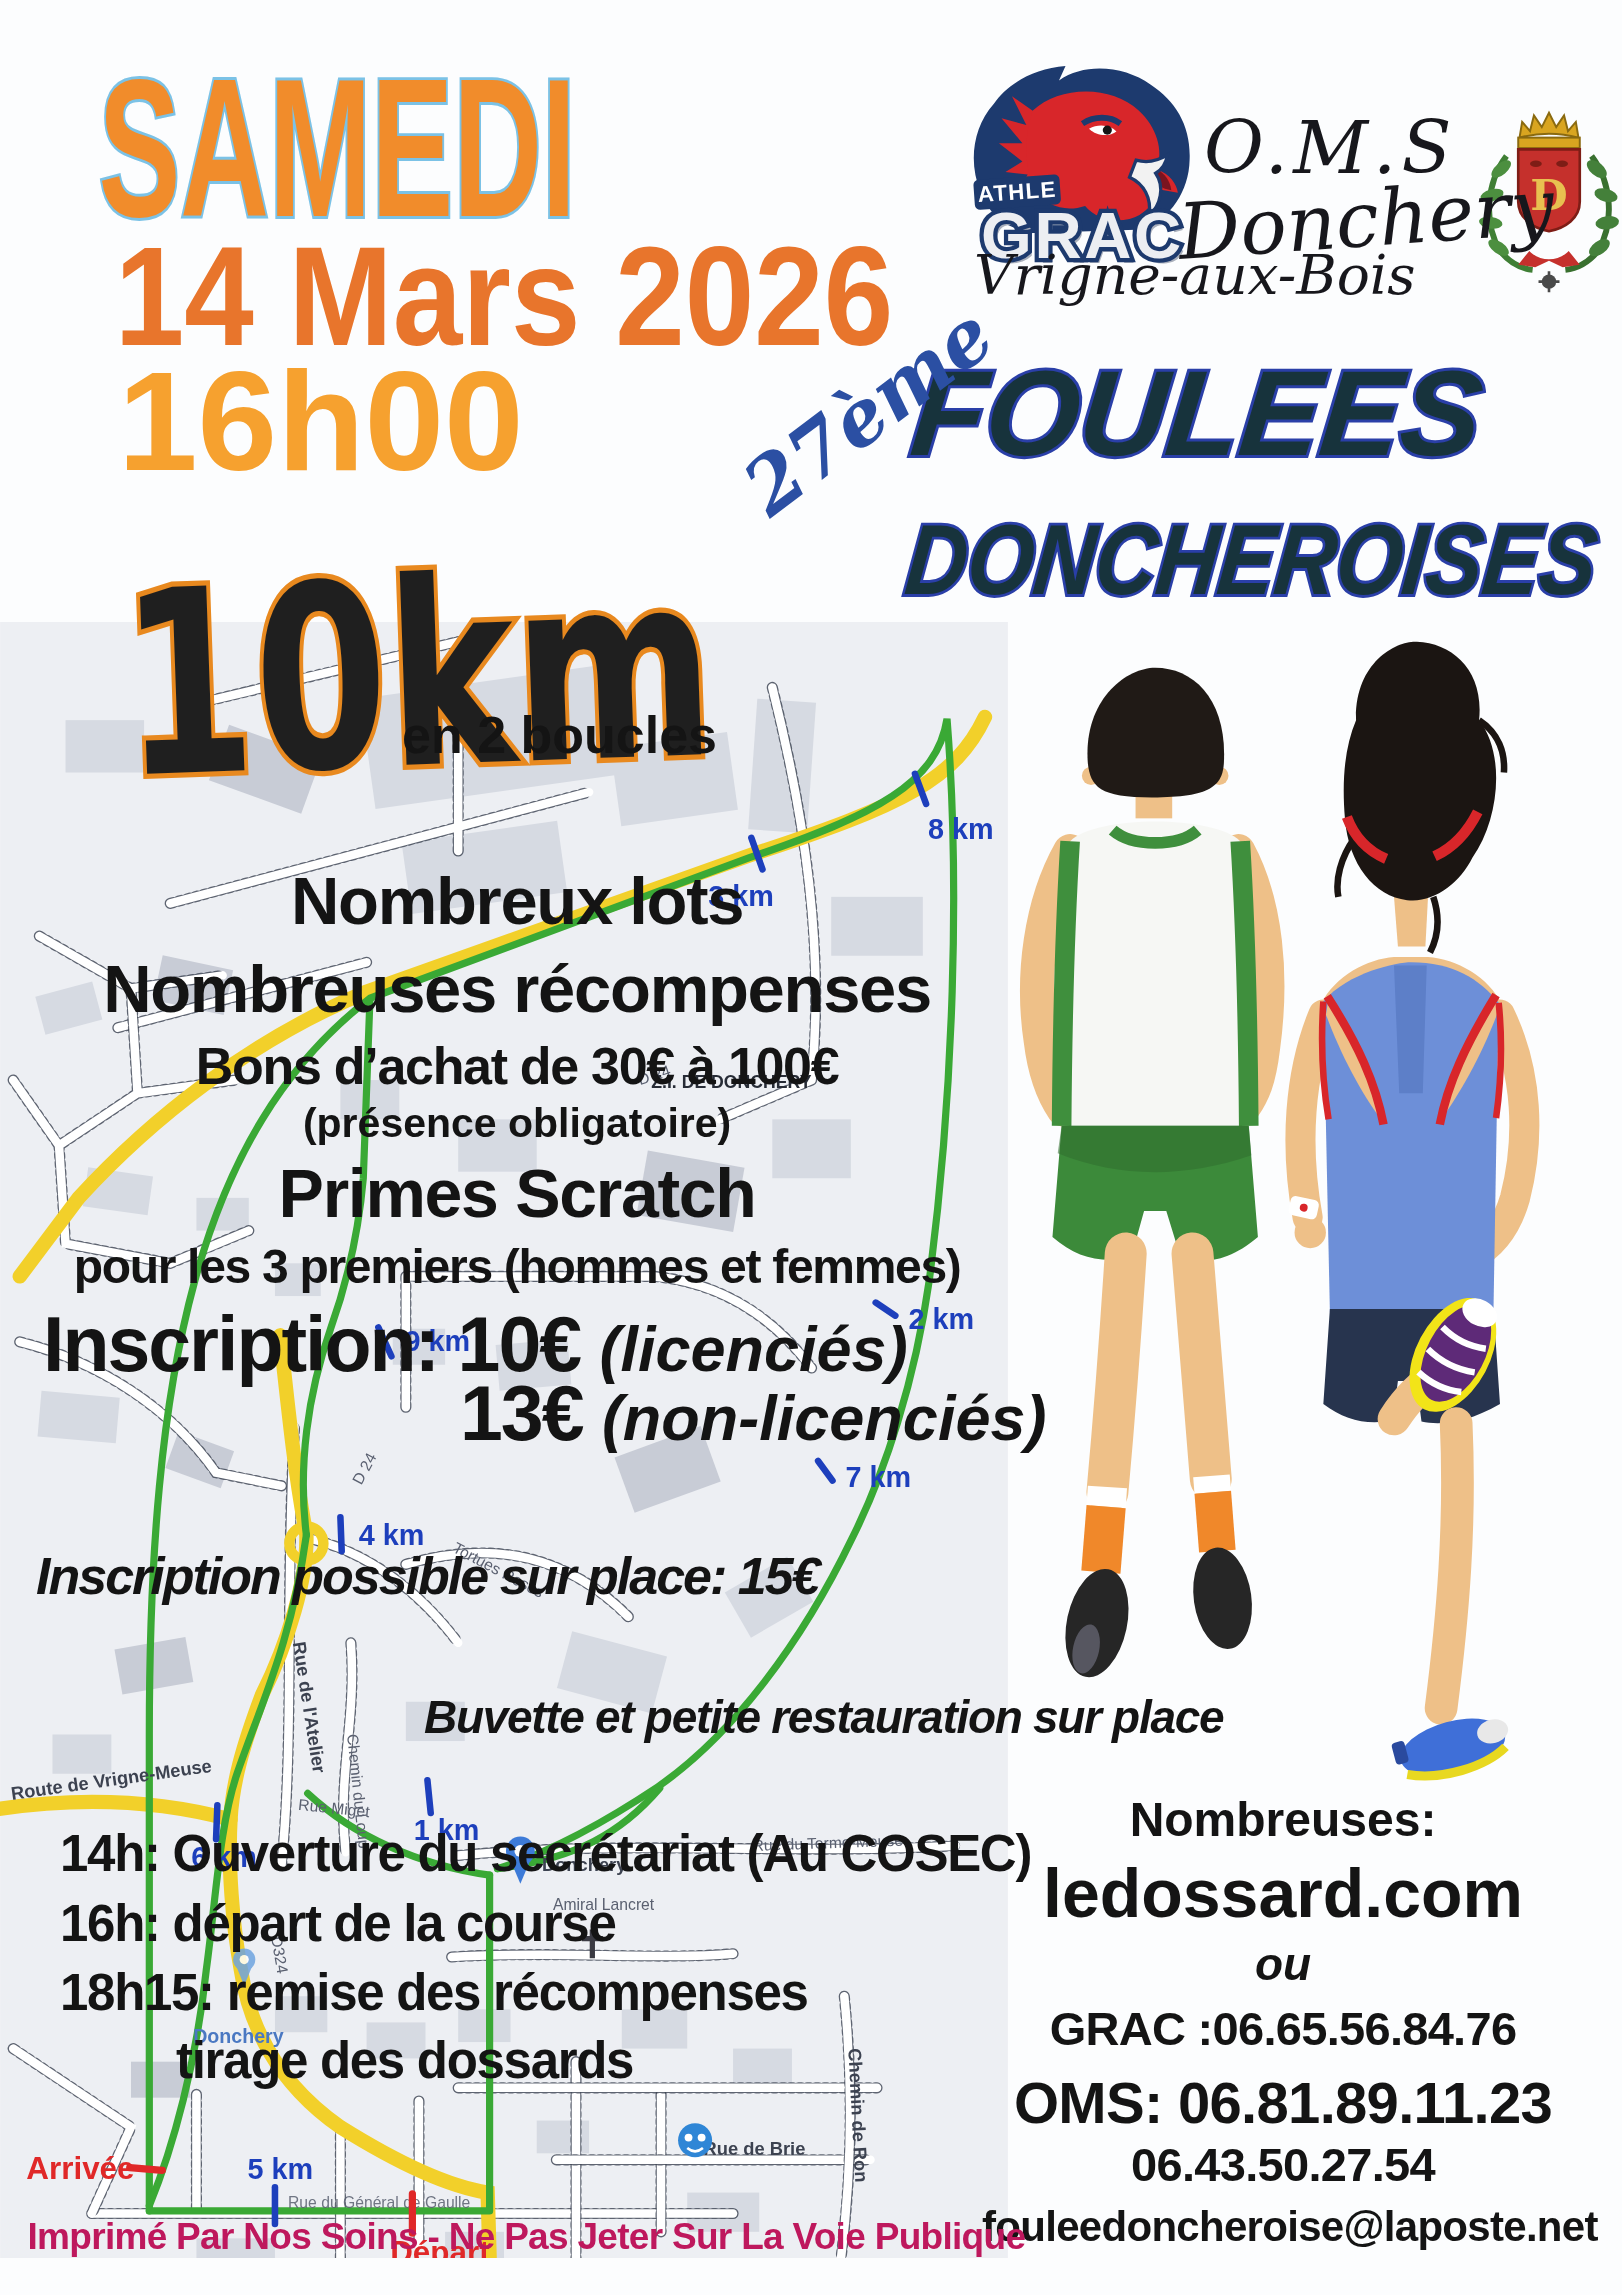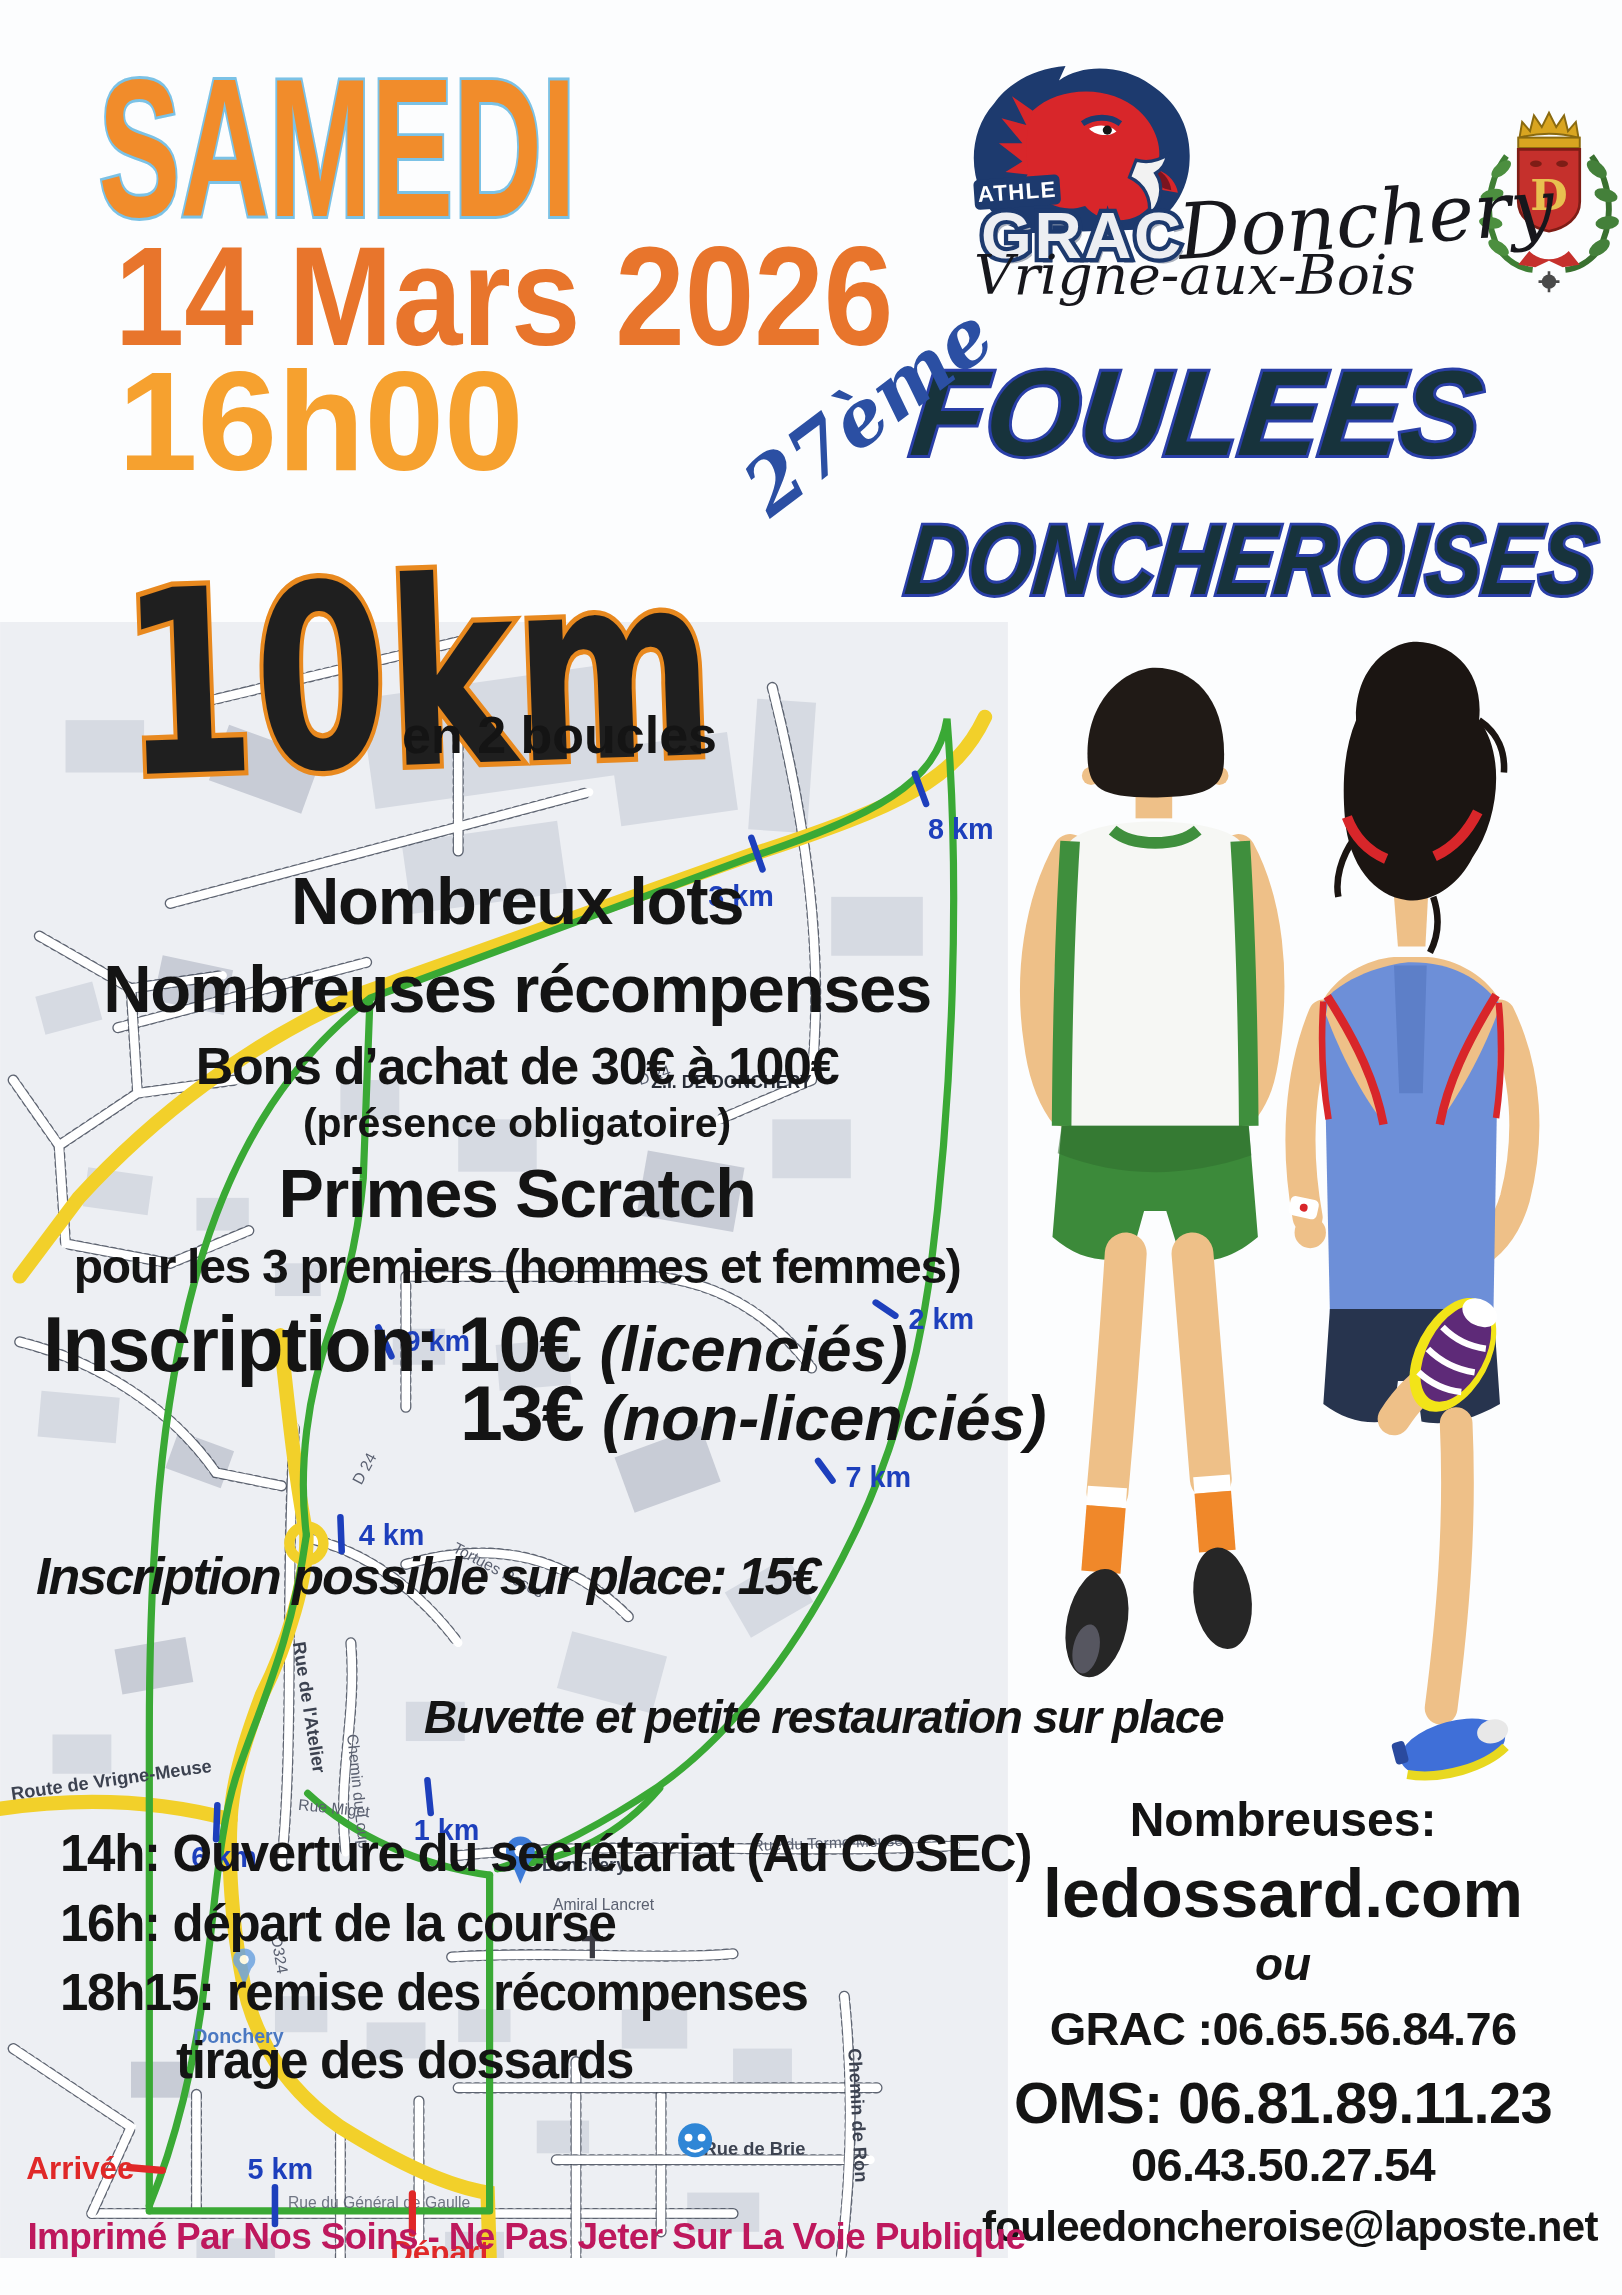--- a/index.html
+++ b/index.html
@@ -322,20 +322,21 @@
 
   <svg class="abs" style="left:0;top:0;pointer-events:none;" width="1623" height="2295" viewBox="0 0 2480 3508">
     <text class="tSamedi" x="150" y="330" textLength="730" lengthAdjust="spacingAndGlyphs">SAMEDI</text>
     <text class="tDate" x="175" y="528" textLength="1190" lengthAdjust="spacingAndGlyphs">14 Mars 2026</text>
     <text class="tTime" x="180" y="718" textLength="620" lengthAdjust="spacingAndGlyphs">16h00</text>
     <text class="t10km" x="185" y="1168" textLength="905" lengthAdjust="spacingAndGlyphs" transform="rotate(-2 640 1020)">10km</text>
     <text class="tTitle" x="1388" y="695" textLength="870" lengthAdjust="spacingAndGlyphs" transform="skewX(-6)" transform-origin="1388 695">FOULEES</text>
     <text class="tTitle2" x="1380" y="908" textLength="1055" lengthAdjust="spacingAndGlyphs" transform="skewX(-6)" transform-origin="1380 908">DONCHEROISES</text>
   </svg>
 
+  <div class="abs script" style="left:1204px;top:105px;font-size:73px;letter-spacing:5.2px;">O.M.S</div>
   <div class="abs script" style="left:1178px;top:175px;font-size:77px;transform:rotate(-4deg);">Donchery</div>
   <div class="abs script" style="left:974px;top:243px;font-size:55px;">Vrigne-aux-Bois</div>
   <div class="abs script" style="left:725px;top:366px;font-size:77px;color:#2b4fa3;font-weight:700;transform:rotate(-37deg);">27ème</div>
   <div class="abs hl" style="left:402px;top:705px;font-size:52px;">en 2 boucles</div>
 
   <div class="abs" style="left:19.6px;top:862px;width:995px;text-align:center;">
     <div class="hl" style="font-size:67px;margin-bottom:10.5px;letter-spacing:-1.3px;">Nombreux lots</div>
     <div class="hl" style="font-size:67px;margin-bottom:9.2px;letter-spacing:-1.3px;">Nombreuses récompenses</div>
     <div class="hl" style="font-size:52px;margin-bottom:3.9px;letter-spacing:-1.3px;">Bons d’achat de 30€ à 100€</div>
     <div class="hl" style="font-size:41px;margin-bottom:7.9px;">(présence obligatoire)</div>

